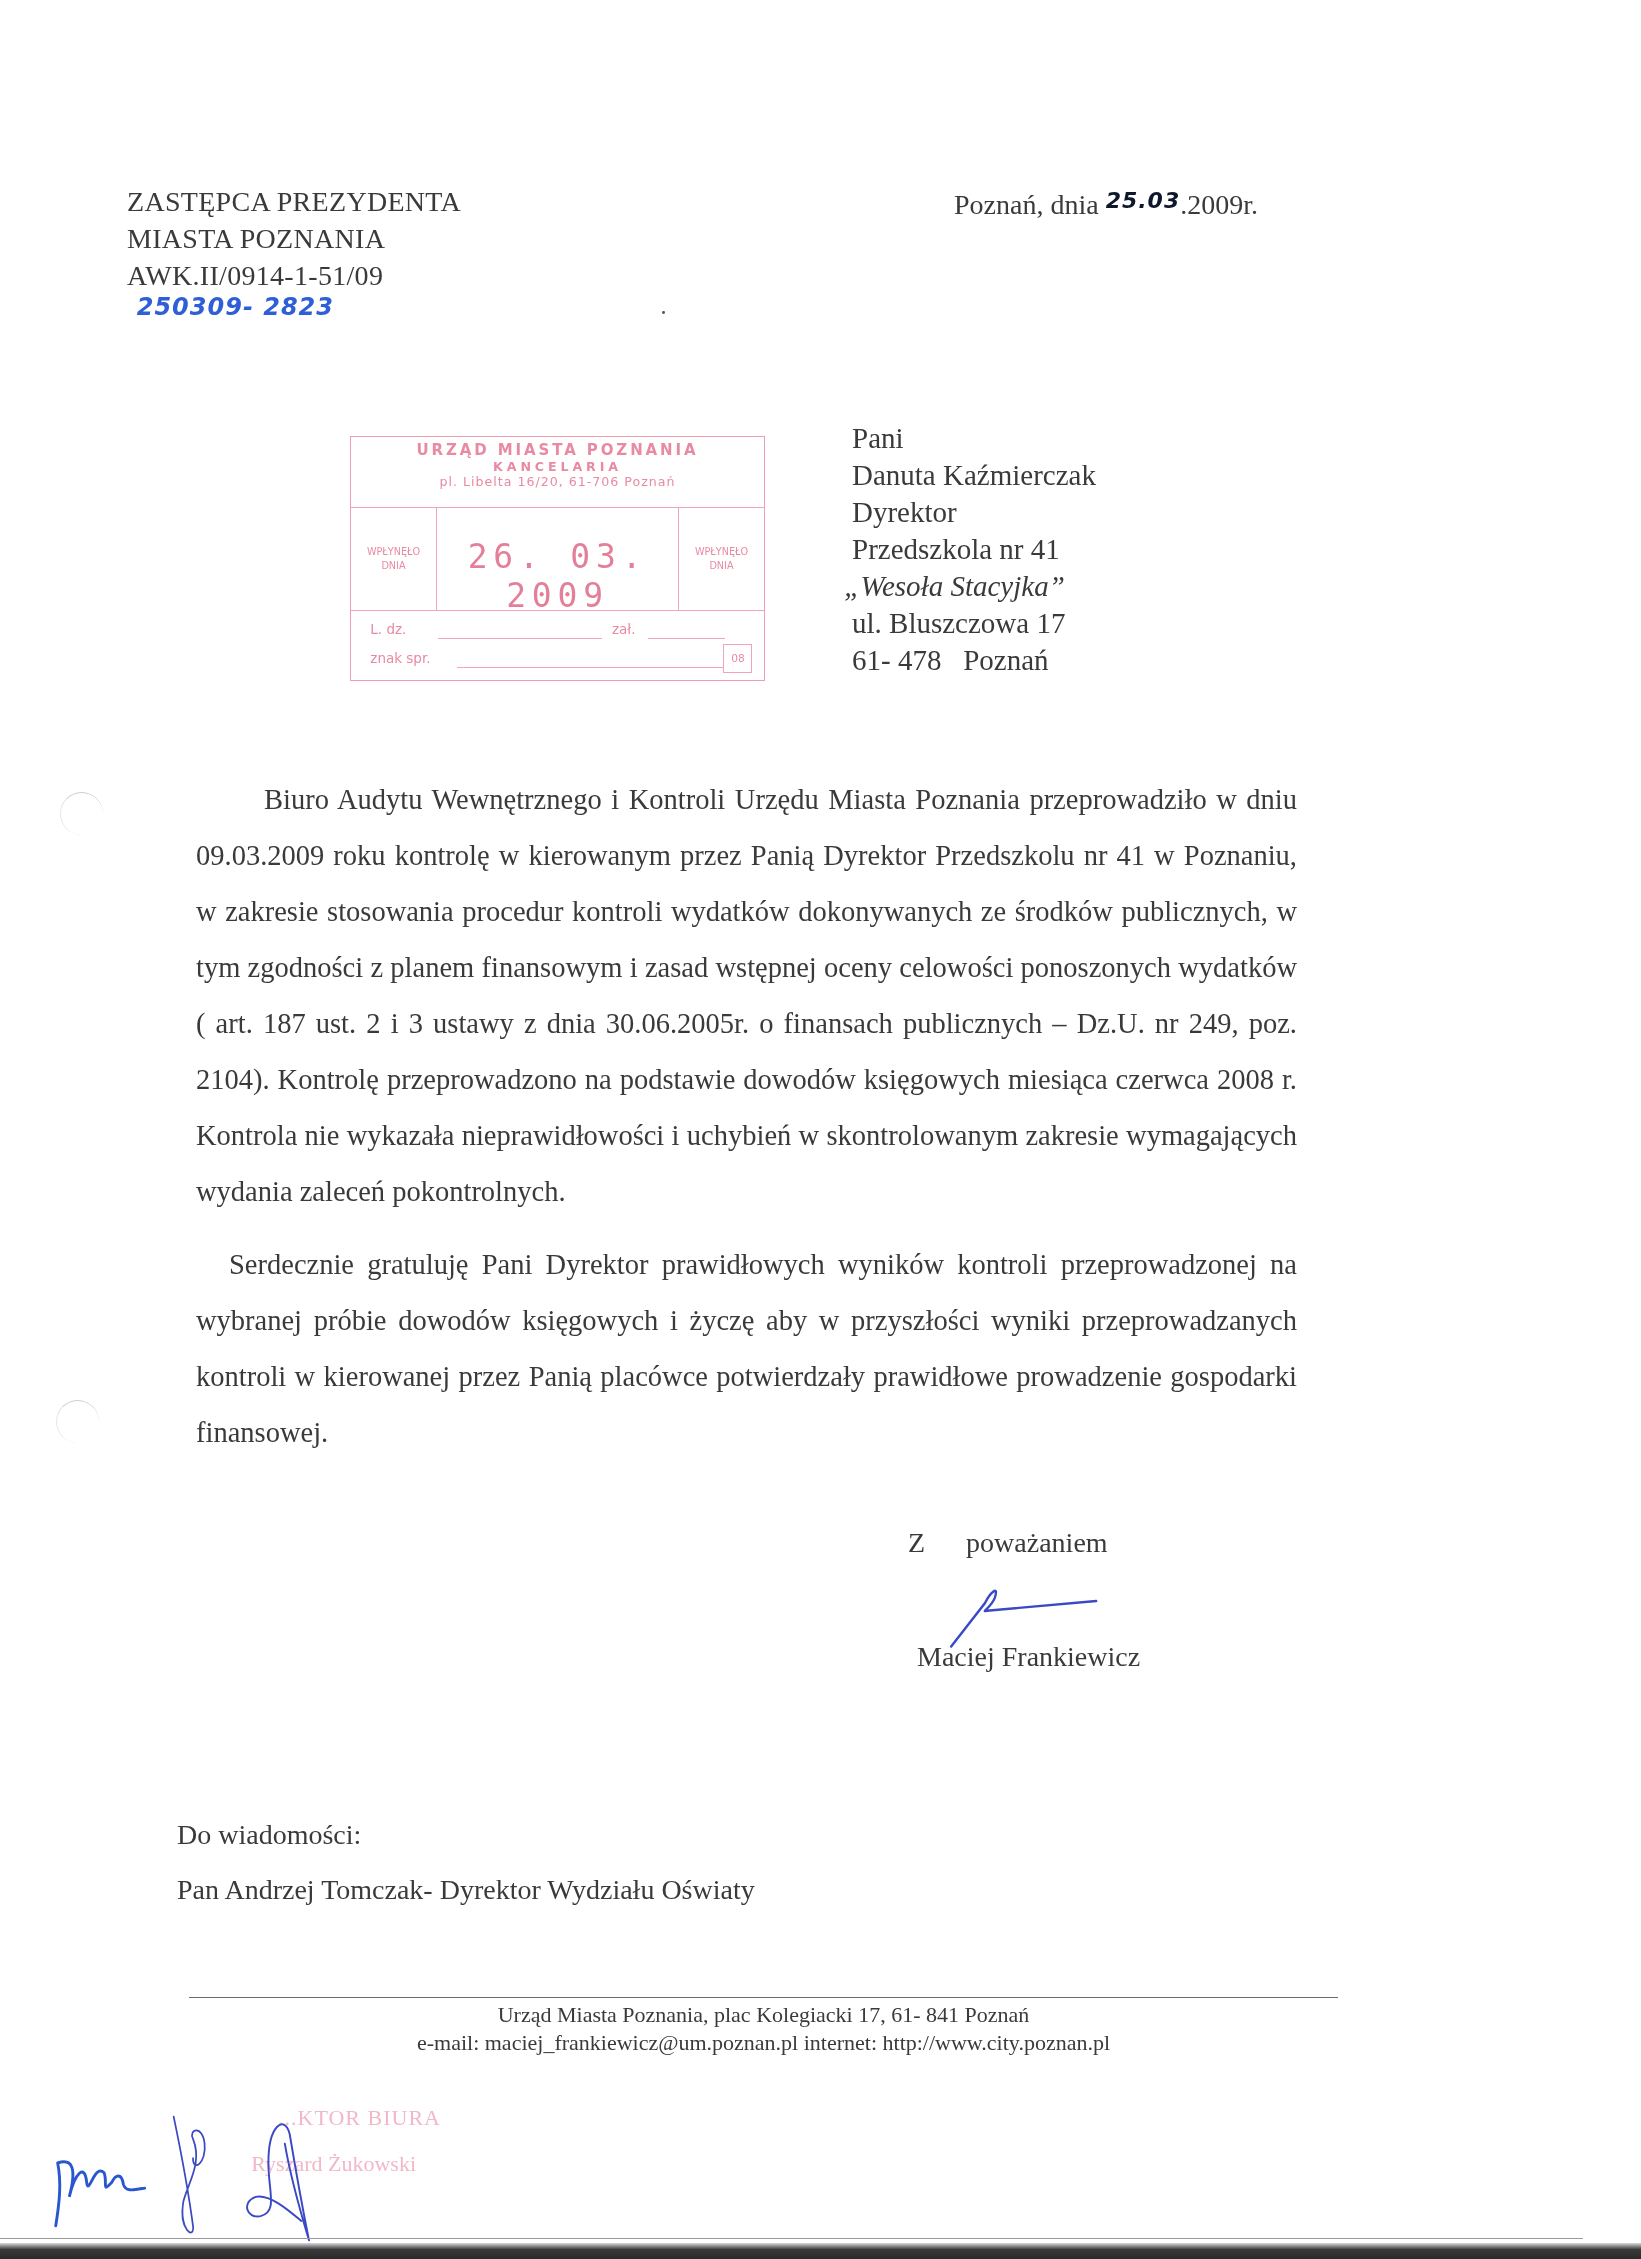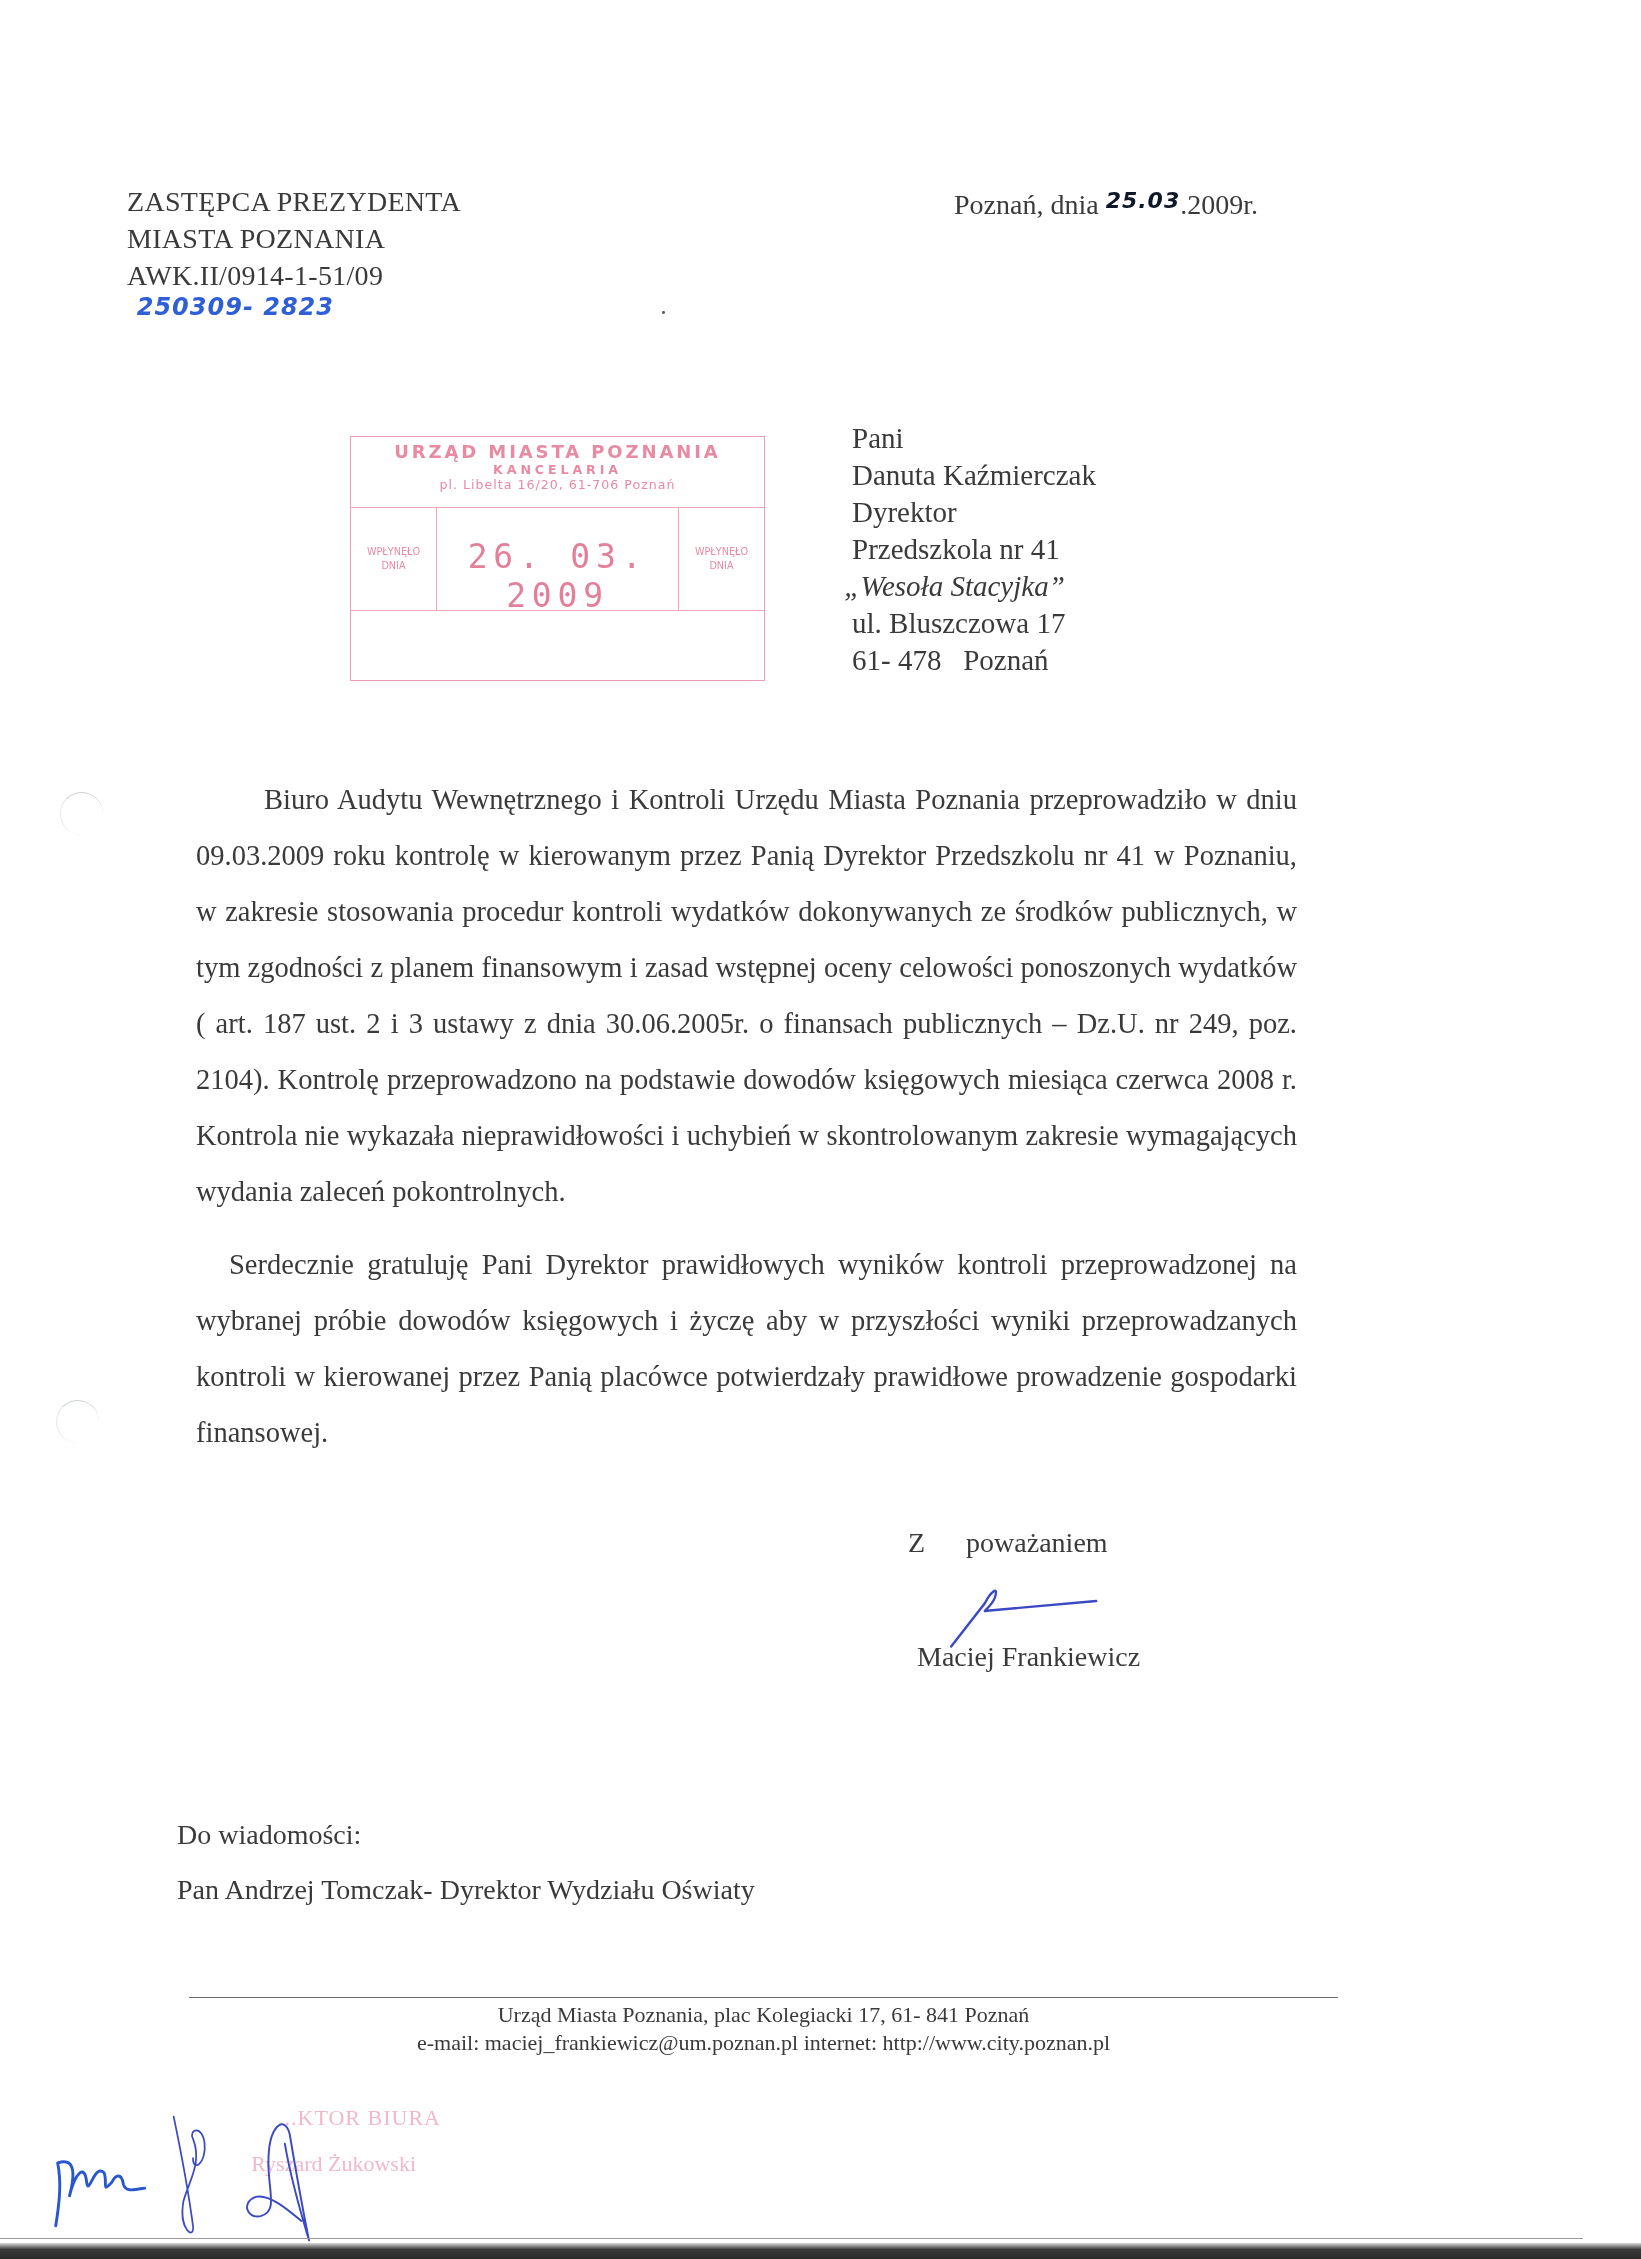--- a/index.html
+++ b/index.html
@@ -19,21 +19,21 @@
   #date-line { left: 954px; top: 189px; font-size: 28px; }
   #date-line .hand { font-size: 22px; font-weight: bold; position: relative; top: -5.8px; letter-spacing: 1px; }
 
   
   #stamp {
     left: 350px; top: 436px; width: 413px; height: 243px;
     border: 1.9px solid #ef9db2; color: #e88aa2;
     font-family: "DejaVu Sans", sans-serif;
   }
   #stamp .row-top { height: 70px; border-bottom: 1.9px solid #f0a6b8; text-align: center; }
-  #stamp .row-top .l1 { font-size: 18px; font-weight: bold; letter-spacing: 2.9px; padding-top: 3.9px; }
+  #stamp .row-top .l1 { font-size: 15px; font-weight: bold; letter-spacing: 2.9px; padding-top: 3.9px; }
   #stamp .row-top .l2 { font-size: 12.6px; font-weight: bold; letter-spacing: 3.9px; }
   #stamp .row-top .l3 { font-size: 12.6px; letter-spacing: 1px; }
   #stamp .row-mid { height: 102px; border-bottom: 1.9px solid #f0a6b8; display: flex; }
   #stamp .side { width: 85px; font-size: 9.7px; text-align: center; padding-top: 37px; line-height: 13.5px; }
   #stamp .side.left { border-right: 1.9px solid #f0a6b8; }
   #stamp .side.right { border-left: 1.9px solid #f0a6b8; }
   #stamp .center { flex: 1; text-align: center; font-size: 33px; padding-top: 29px; letter-spacing: 5.8px; font-family: "DejaVu Sans Mono", monospace; color: #e47f99; }
   #stamp .row-bot { position: relative; height: 68px; font-size: 13.5px; }
   #stamp .ldz { position: absolute; left: 19.3px; top: 9.7px; }
   #stamp .ldz-line { position: absolute; left: 87px; top: 27px; width: 164px; border-bottom: 1px solid #f0a6b8; }
@@ -108,20 +108,29 @@
     <div class="side left">
       <div>WPŁYNĘŁO</div>
       <div>DNIA</div>
     </div>
     <div class="center">26. 03. 2009</div>
     <div class="side right">
       <div>WPŁYNĘŁO</div>
       <div>DNIA</div>
     </div>
   </div>
+  <div class="row-bot">
+    <span class="ldz">L. dz.</span>
+    <span class="ldz-line"></span>
+    <span class="zal">zał.</span>
+    <span class="zal-line"></span>
+    <span class="znak">znak spr.</span>
+    <span class="znak-line"></span>
+    <span class="box">08</span>
+  </div>
 </div>
 
 <div id="recipient" class="abs">
   <div>Pani</div>
   <div>Danuta Kaźmierczak</div>
   <div>Dyrektor</div>
   <div>Przedszkola nr 41</div>
   <div class="italic">„Wesoła Stacyjka”</div>
   <div>ul. Bluszczowa 17</div>
   <div style="white-space:pre;">61- 478   Poznań</div>

